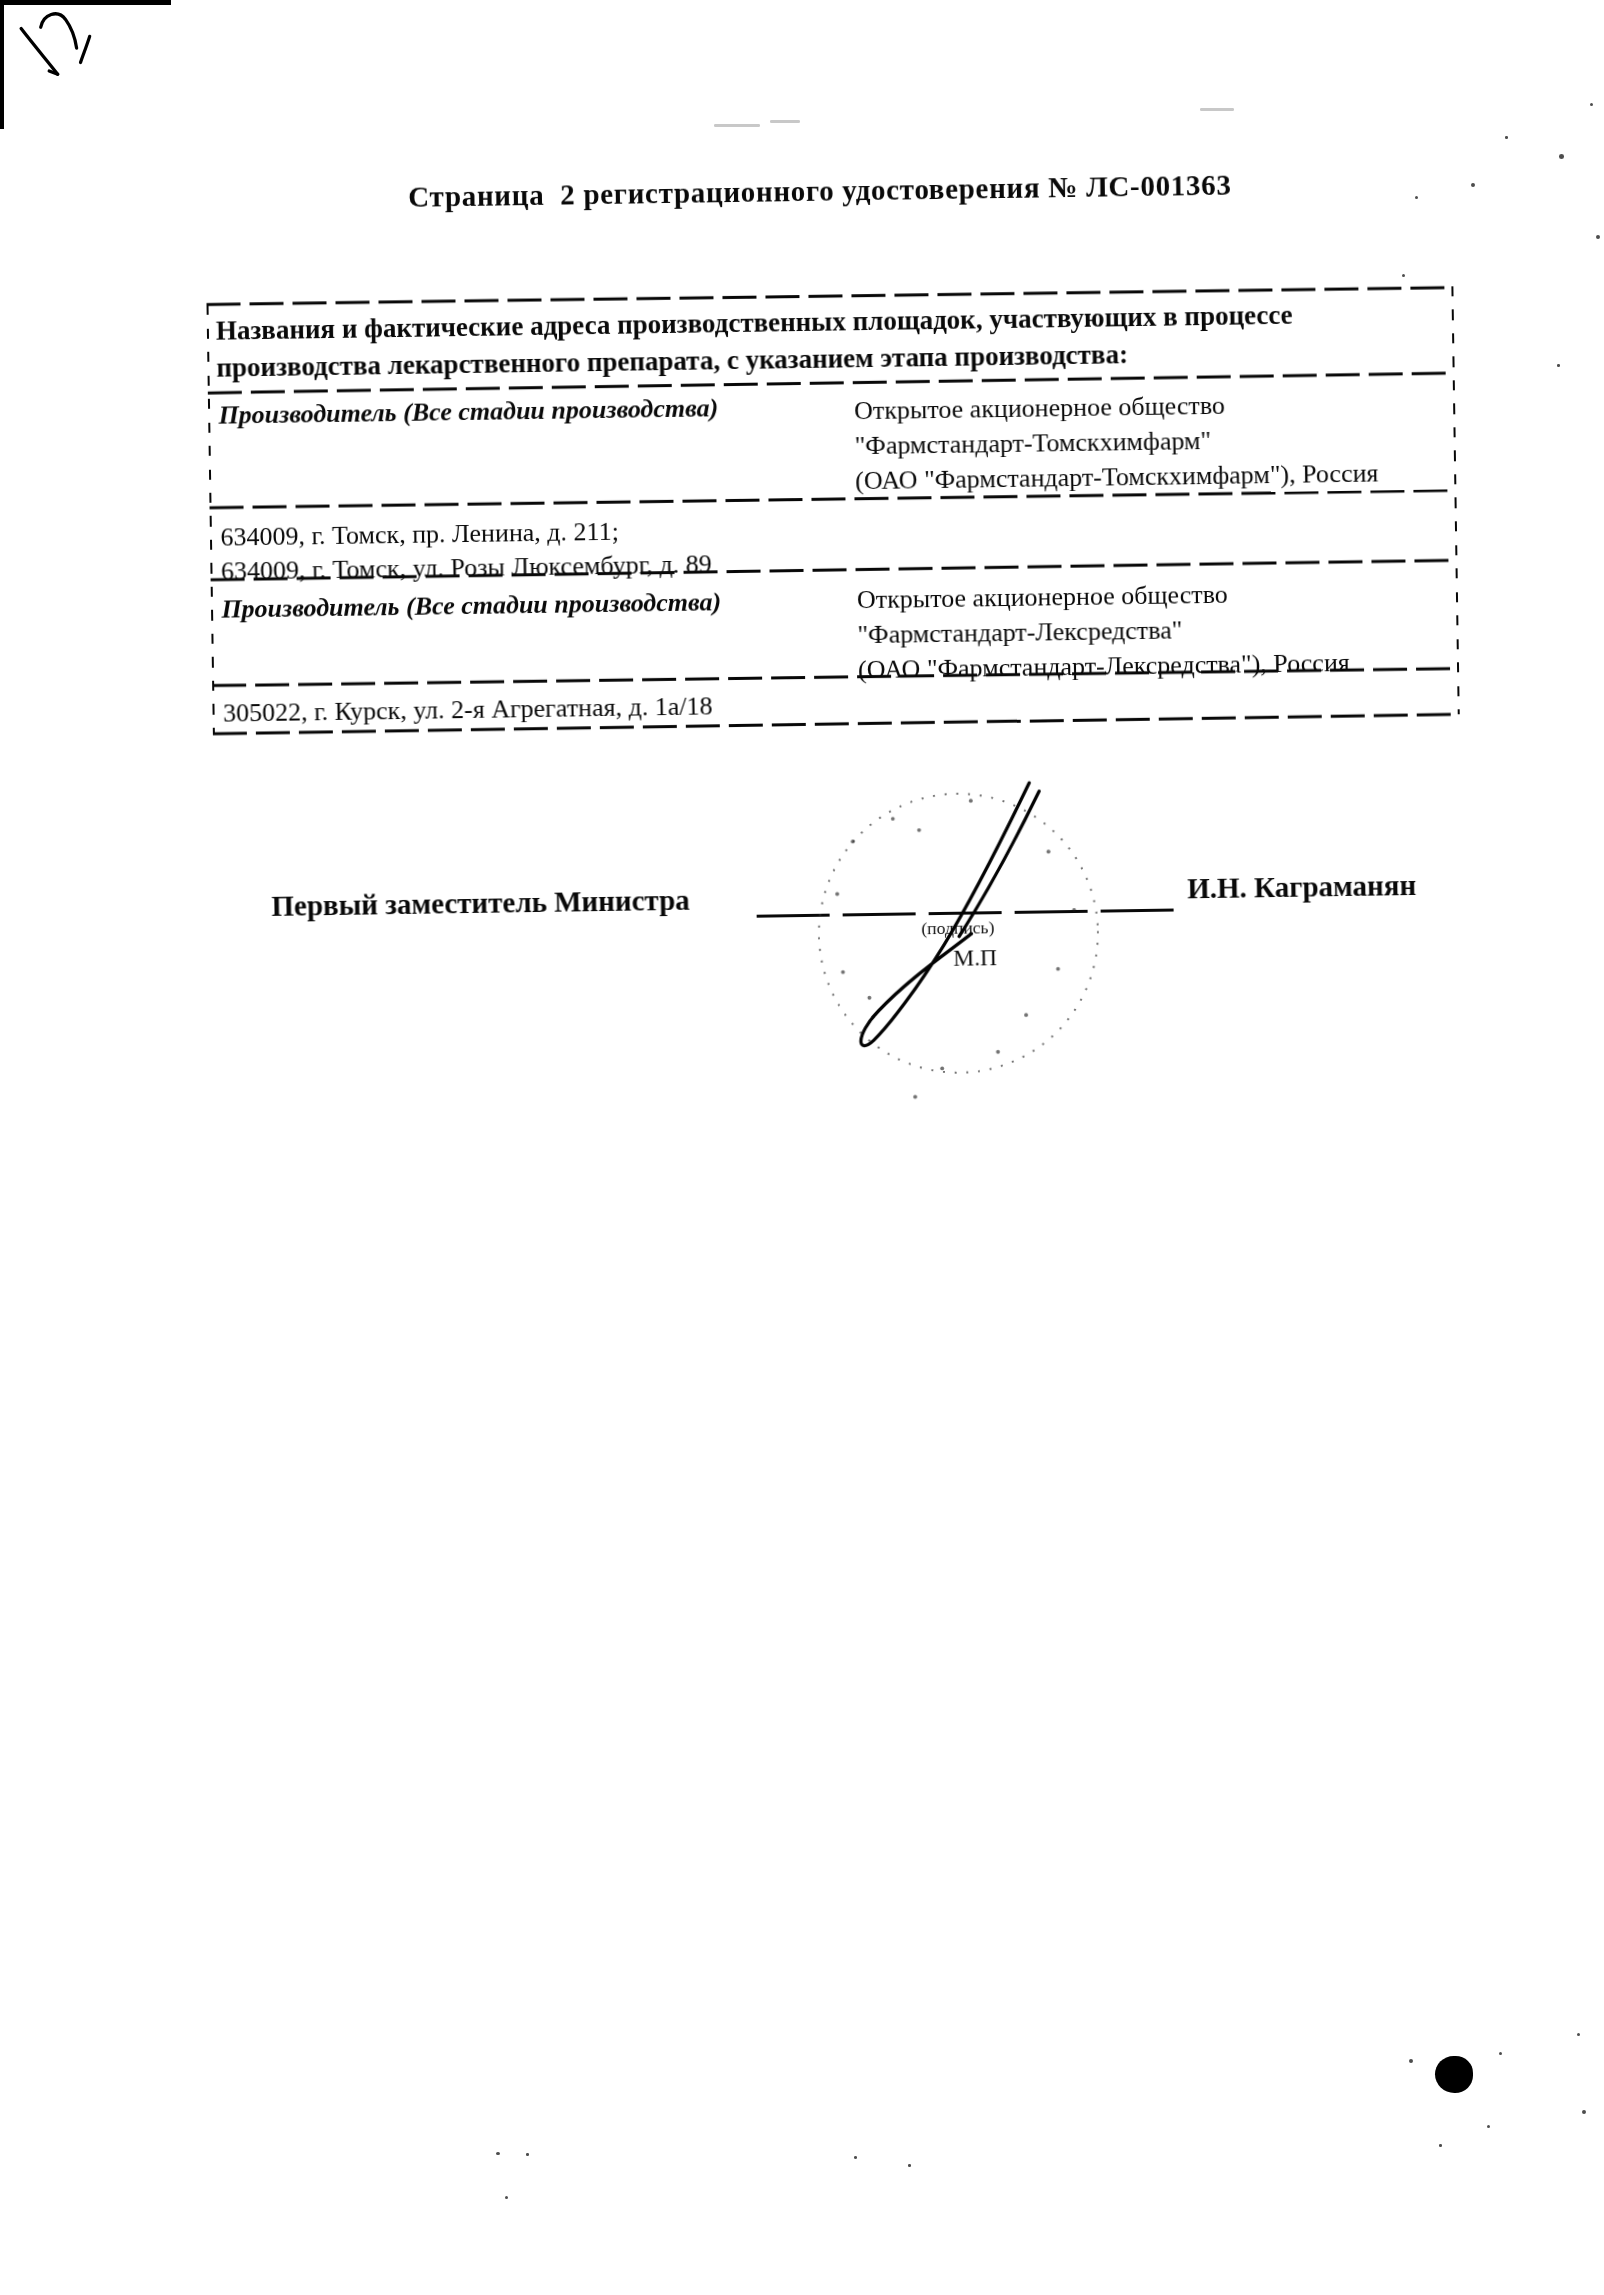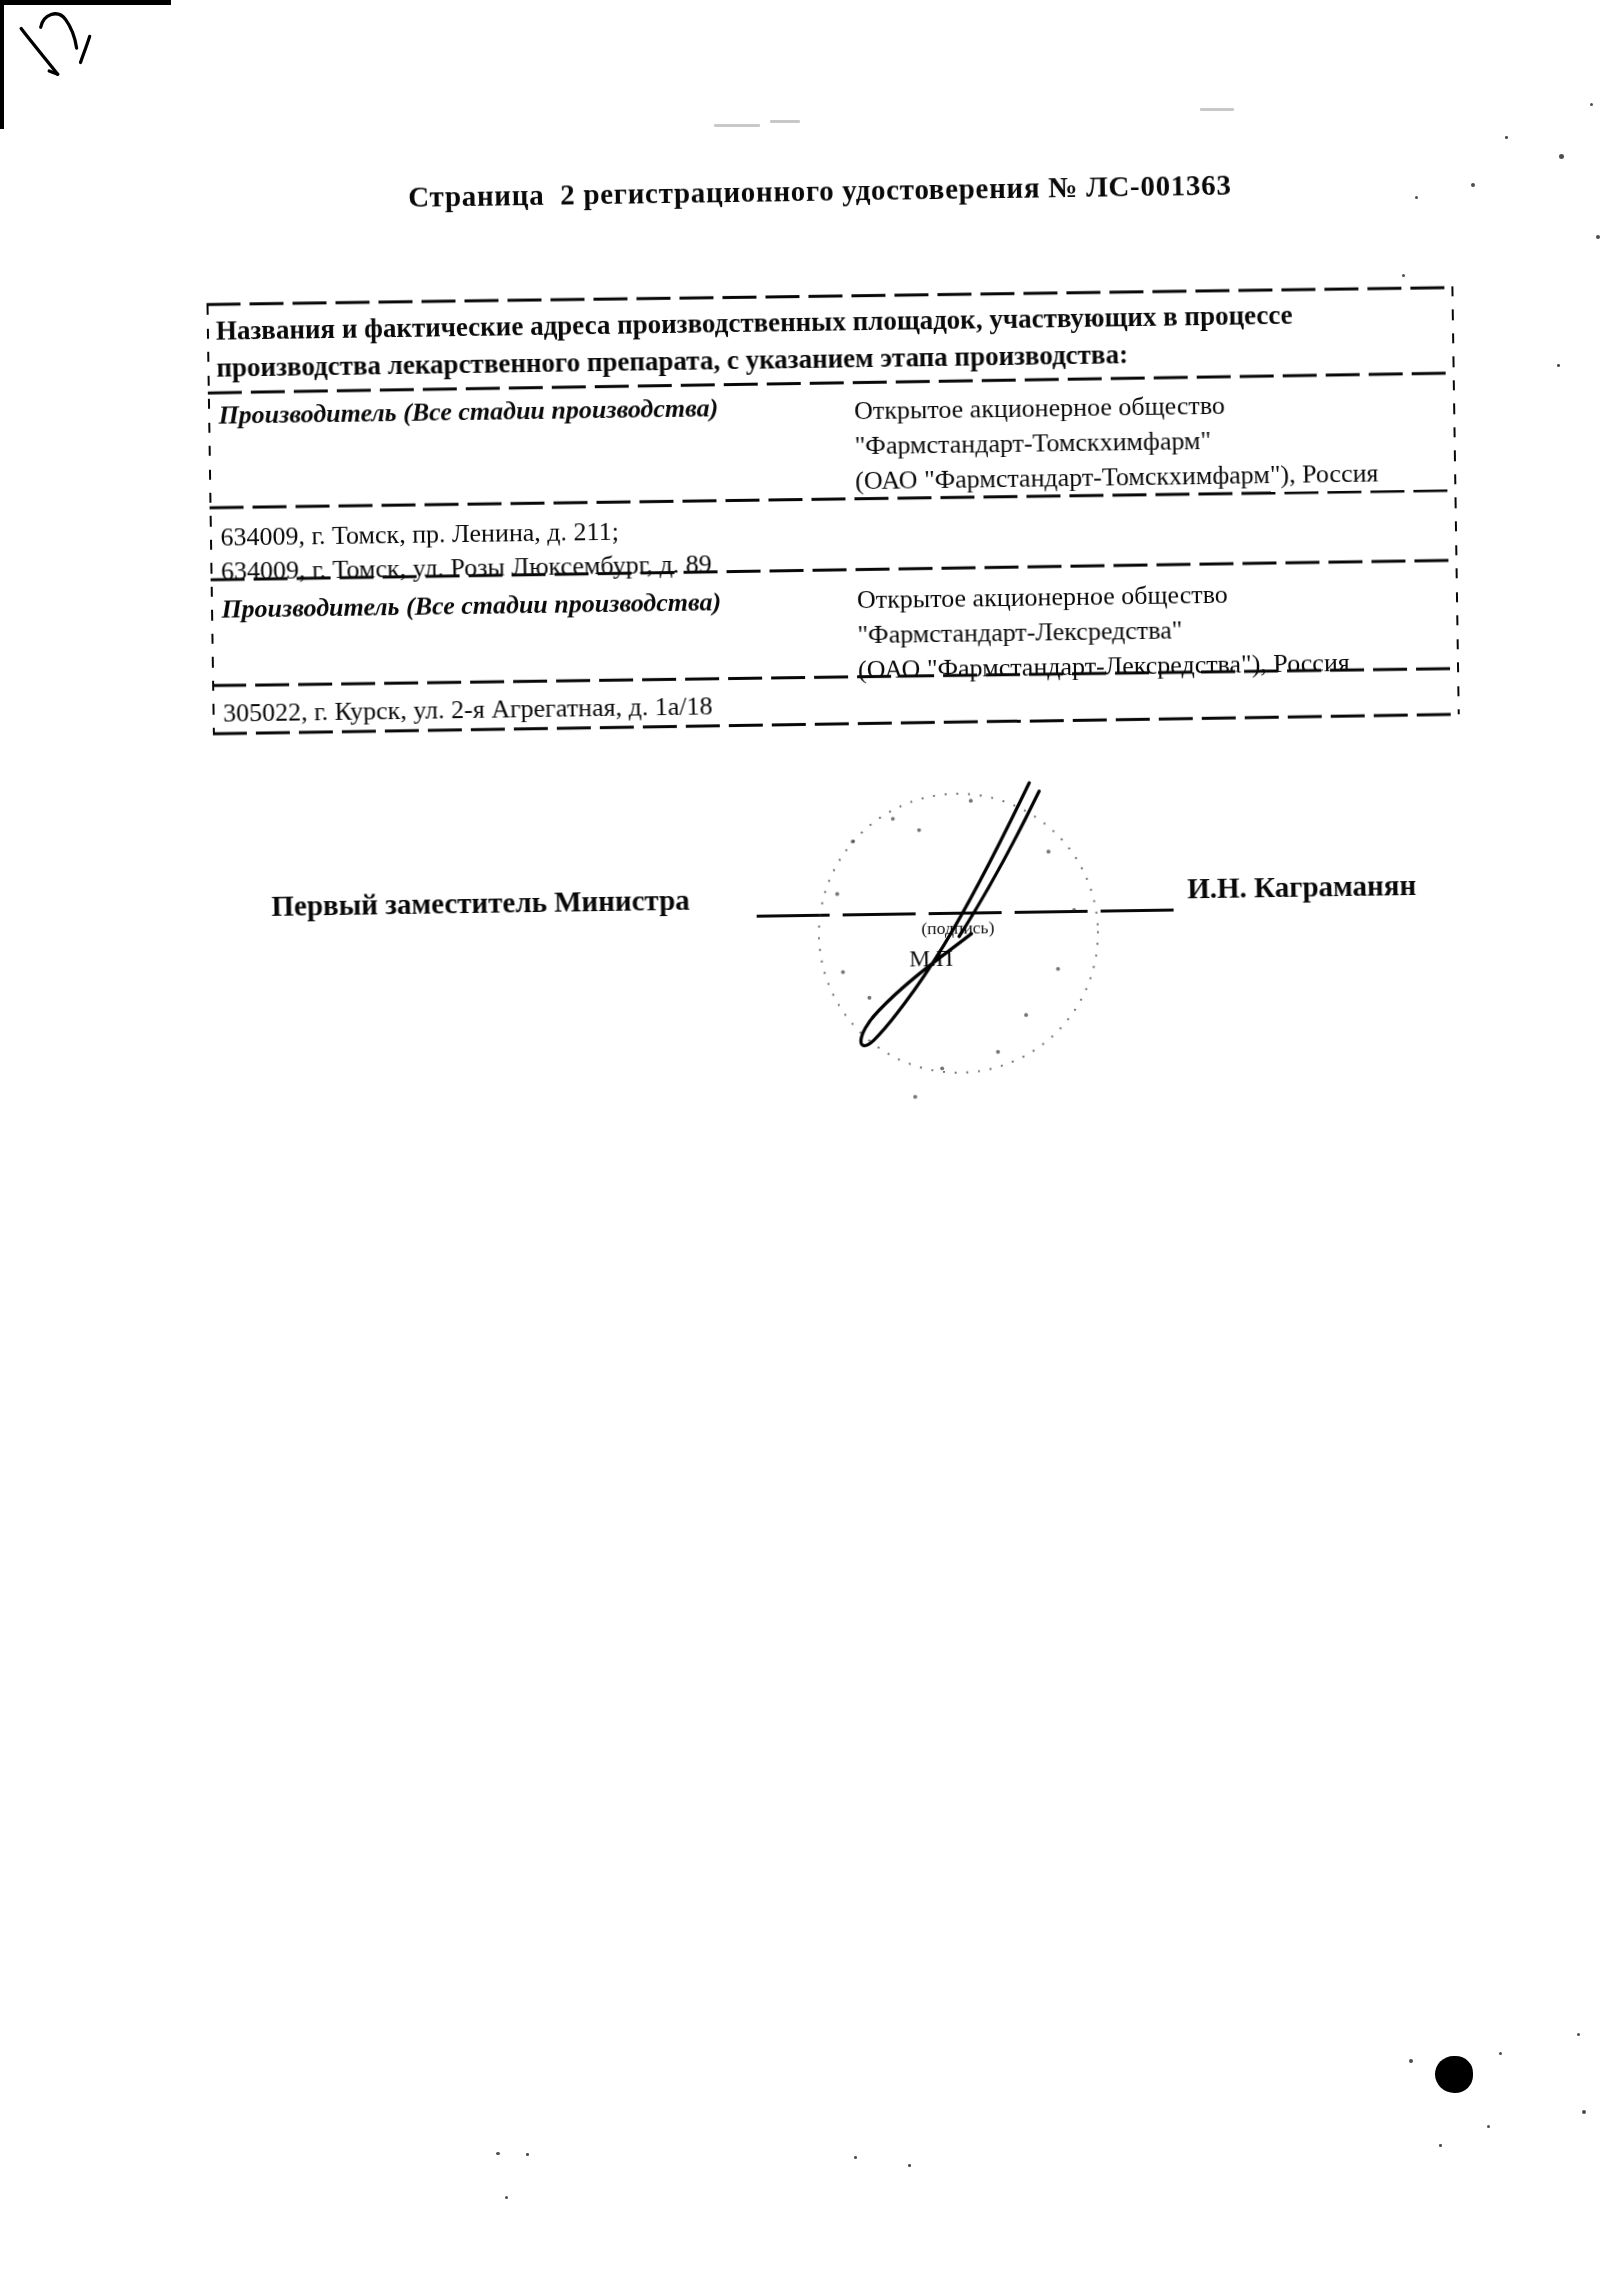--- a/index.html
+++ b/index.html
@@ -46,21 +46,21 @@
   .val.r1{top:99px;} .val.r3{top:288px;}
   .val .ln, .addr .ln{ white-space:nowrap; }
   .addr{ position:absolute; left:10.4px; width:1213px; font-size:26px; line-height:34px; }
   .addr.r2{top:217px;} .addr.r4{top:393px;}
   
   .sig-role{ position:absolute; left:266px; top:882px; font-size:29px; font-weight:bold; white-space:nowrap;}
   .sig-line{ position:absolute; left:751px; top:914px; width:424px; height:2.6px;
     background:repeating-linear-gradient(90deg,#161616 0 73px,rgba(0,0,0,0) 73px 86px); }
   .sig-caption{ position:absolute; left:854px; top:920px; width:196px; text-align:center;
     font-size:17.6px; color:#222; }
-  .sig-mp{ position:absolute; left:903px; top:947px; font-size:23.5px; color:#1b1b1b; }
+  .sig-mp{ position:absolute; left:947px; top:947px; font-size:23.5px; color:#1b1b1b; }
   .sig-name{ position:absolute; left:1182px; top:878px; font-size:29px; font-weight:bold; white-space:nowrap;}
   .stamp{ position:absolute; left:770px; top:743px; width:365px; height:398px; }
   
   .edge-top{ position:absolute; left:0; top:0; width:171px; height:4.6px; background:#000; }
   .edge-left{ position:absolute; left:0; top:0; width:3.9px; height:129px; background:#000; }
   .scribble{ position:absolute; left:11.7px; top:5.2px; width:124px; height:98px; }
   .blot{ position:absolute; left:1435px; top:2056px; width:38px; height:37px;
     background:#000; border-radius:52% 48% 50% 54%; }
   .spk{ position:absolute; background:#111; border-radius:50%; opacity:.75; }
   .smudge{ position:absolute; background:#9a9a9a; opacity:.55; height:2.6px; border-radius:1.3px; }

